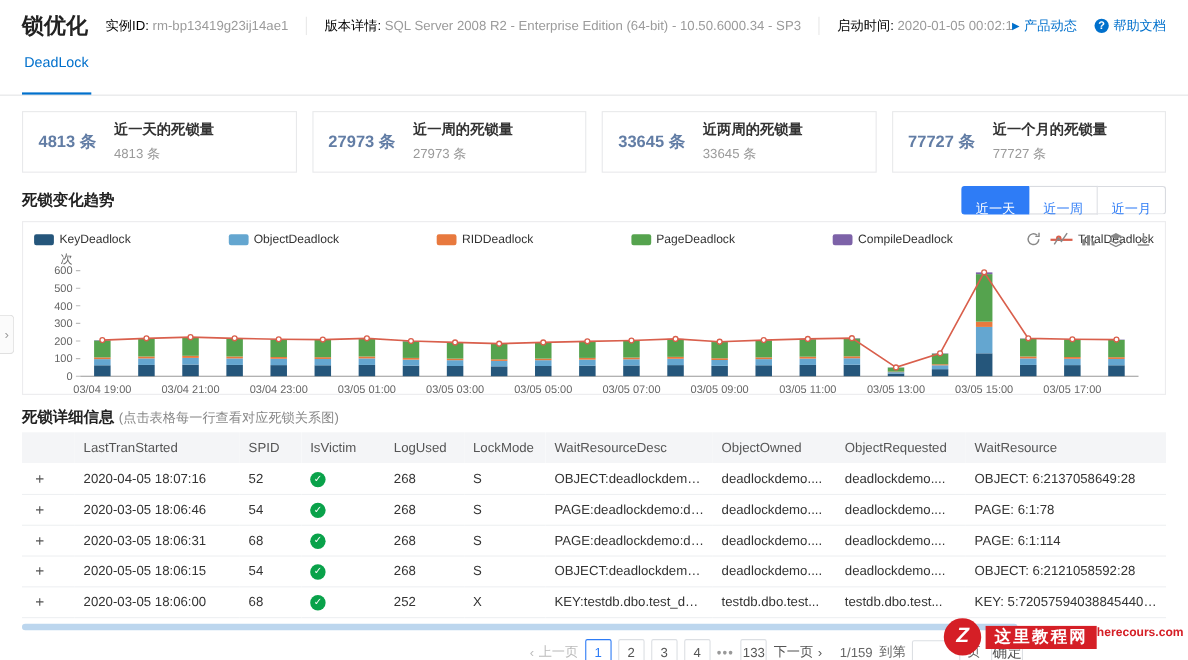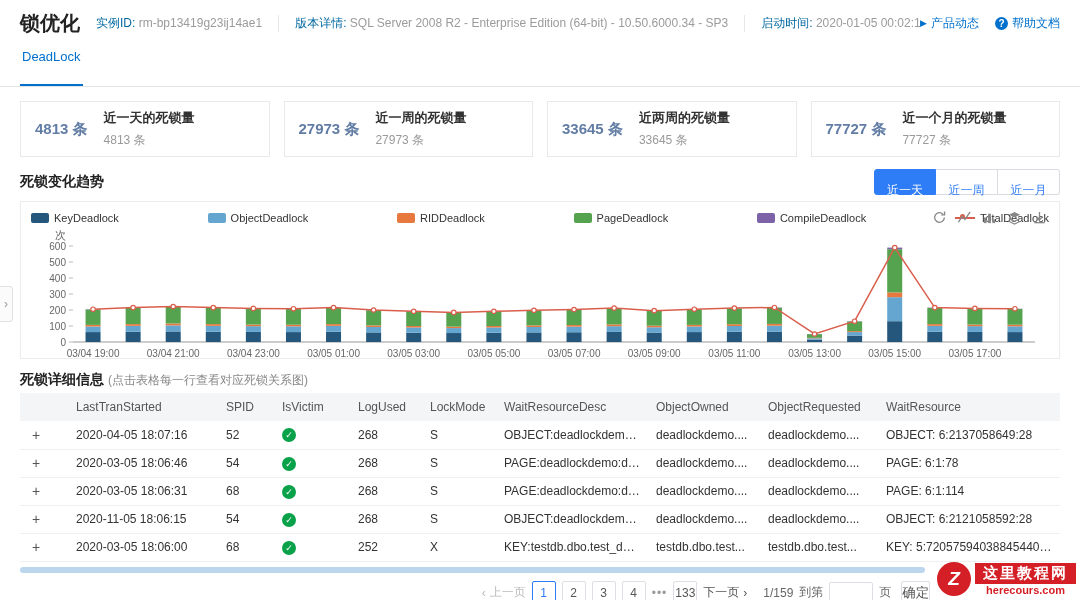--- a/index.html
+++ b/index.html
@@ -5,21 +5,21 @@
   * { margin:0; padding:0; box-sizing:border-box; }
   body { font-family:"Liberation Sans","DejaVu Sans",sans-serif; background:#fff; }
   .app { position:relative; width:1080px; height:600px; background:#fff; overflow:hidden; color:#333; font-size:12px; }
 
   
   header { display:flex; align-items:center; padding:10px 20px 0 20px; }
   .page-title { font-size:20px; font-weight:bold; color:#222; margin-right:16px; white-space:nowrap; }
   .meta { flex:1; display:flex; font-size:12px; white-space:nowrap; overflow:hidden; align-items:center; }
   .meta-item { padding-right:16px; }
   .meta-item + .meta-item { border-left:1px solid #e8e8e8; padding-left:16px; }
-  .meta-label { color:#0369a1; }
+  .meta-label { color:#000000; }
   .meta-val { color:#9b9b9b; }
   .header-links { display:flex; gap:16px; }
   .hlink { color:#0070cc; font-size:12px; display:flex; align-items:center; gap:4px; cursor:pointer; text-decoration:none; white-space:nowrap; }
   .play-glyph { font-size:9px; line-height:1; }
   .help-badge { display:inline-flex; width:13px; height:13px; border-radius:50%; background:#0070cc; color:#fff; font-size:10px; align-items:center; justify-content:center; font-weight:bold; }
 
   
   .tabbar { margin-top:6px; border-bottom:1px solid #e3e4e6; padding:0 20px; }
   .tab { display:inline-block; padding:6px 2px 20px; color:#0070cc; font-size:13px; border-bottom:2px solid #0070cc; cursor:pointer; }
 
@@ -75,21 +75,21 @@
   .ratio { margin-left:10px; color:#666; }
   .goto-input { width:44px; height:22px; border:1px solid #dcdfe3; border-radius:2px; padding:0 4px; font-family:inherit; }
   .confirm-btn { height:24px; padding:0 0; border:1px solid #dcdfe3; background:#fff; border-radius:2px; color:#555; cursor:pointer; font-family:inherit; margin-left:4px; }
 
   
   .side-handle { position:absolute; left:0; top:286px; width:13px; height:36px; border:1px solid #e0e0e0; border-left:none; border-radius:0 4px 4px 0; background:#fbfbfb; color:#999; display:flex; align-items:center; justify-content:center; cursor:pointer; font-size:12px; }
 
   
   .logo { position:absolute; right:4px; bottom:4px; display:flex; align-items:center; gap:4px; }
   .logo-circle { width:34px; height:34px; border-radius:50%; background:#d51f26; color:#fff; display:flex; align-items:center; justify-content:center; font-weight:bold; font-size:19px; font-style:italic; }
-  .logo-text { display:flex; flex-direction:column; }
+  .logo-text { display:flex; flex-direction:row; }
   .logo-cn { background:#d51f26; color:#fff; font-size:15px; font-weight:bold; padding:1px 8px; letter-spacing:2px; white-space:nowrap; }
   .logo-en { color:#d51f26; font-size:11px; font-weight:bold; text-align:center; }
 </style>
 </head>
 <body>
 
 <div class="app">
 
   <header>
     <div class="page-title">锁优化</div>
@@ -455,21 +455,21 @@
           <td><span class="check">✓</span></td>
           <td>268</td>
           <td>S</td>
           <td>PAGE:deadlockdemo:dat...</td>
           <td>deadlockdemo....</td>
           <td>deadlockdemo....</td>
           <td>PAGE: 6:1:114</td>
         </tr>
         <tr>
           <td><span class="expand">+</span></td>
-          <td>2020-11-05 18:06:15</td>
+          <td>2020-05-05 18:06:15</td>
           <td>54</td>
           <td><span class="check">✓</span></td>
           <td>268</td>
           <td>S</td>
           <td>OBJECT:deadlockdemo....</td>
           <td>deadlockdemo....</td>
           <td>deadlockdemo....</td>
           <td>OBJECT: 6:2121058592:28</td>
         </tr>
         <tr>

